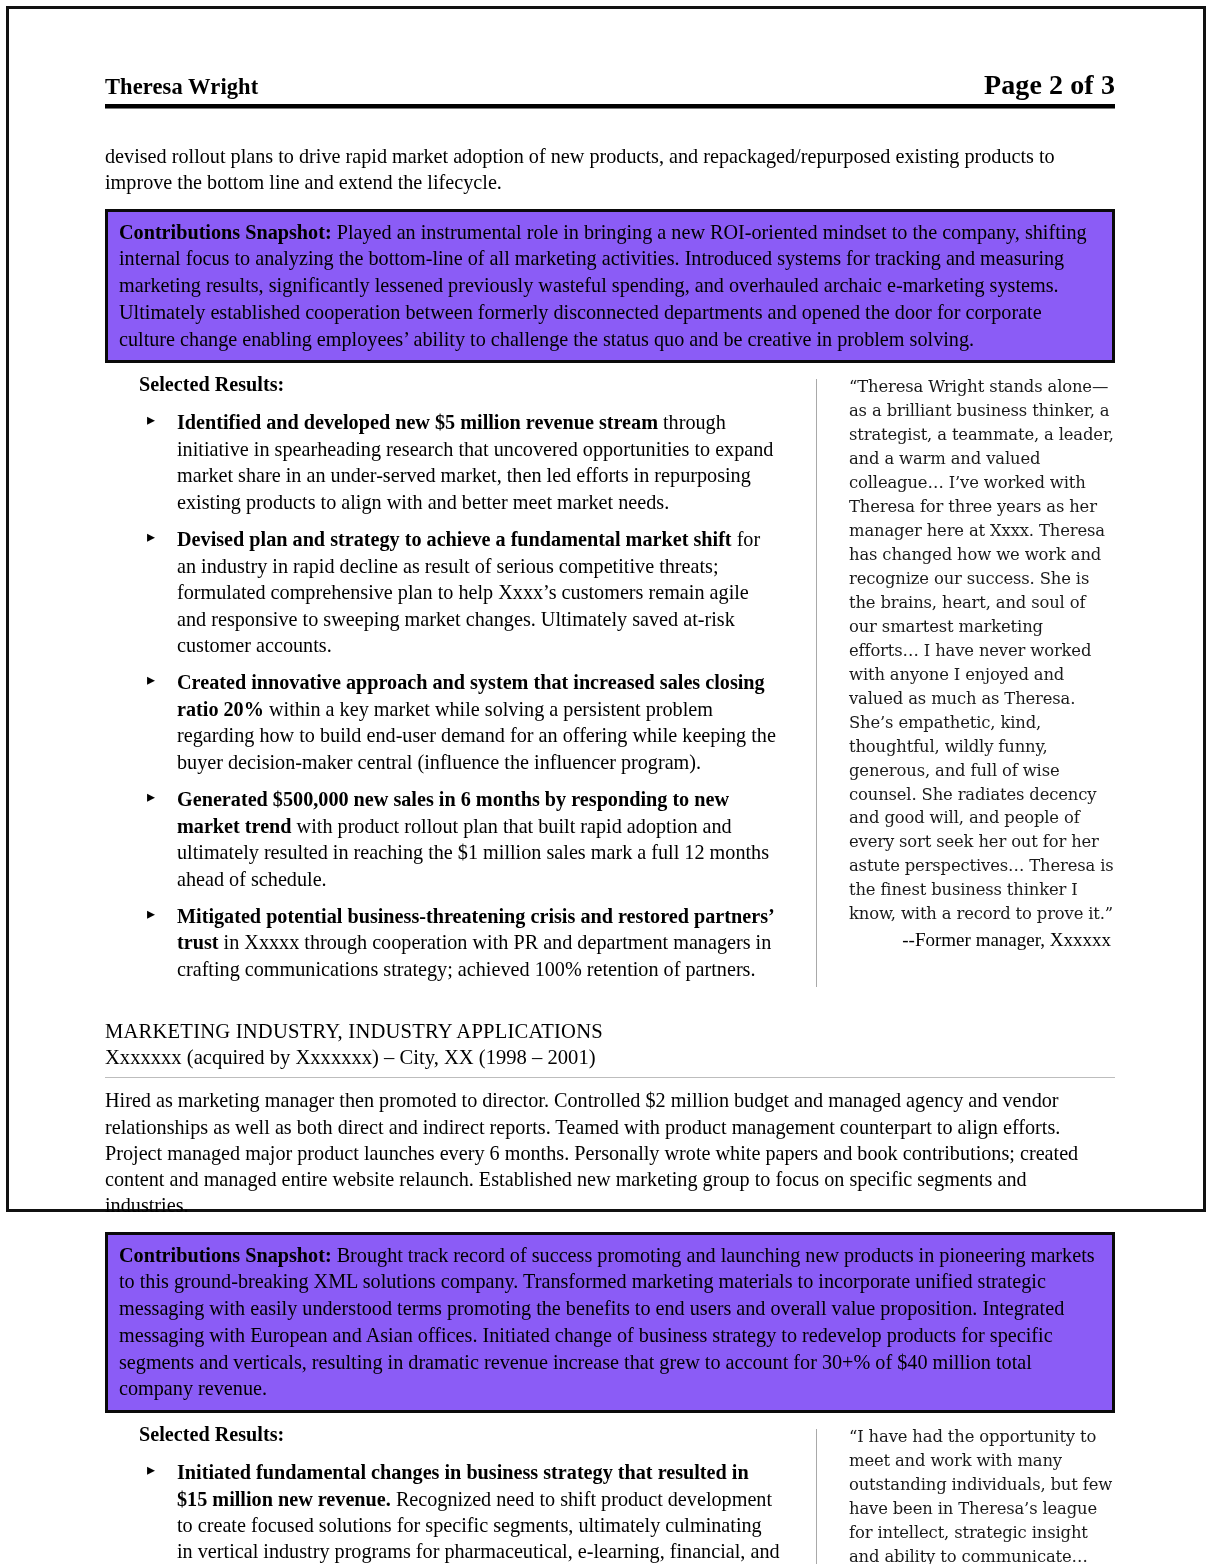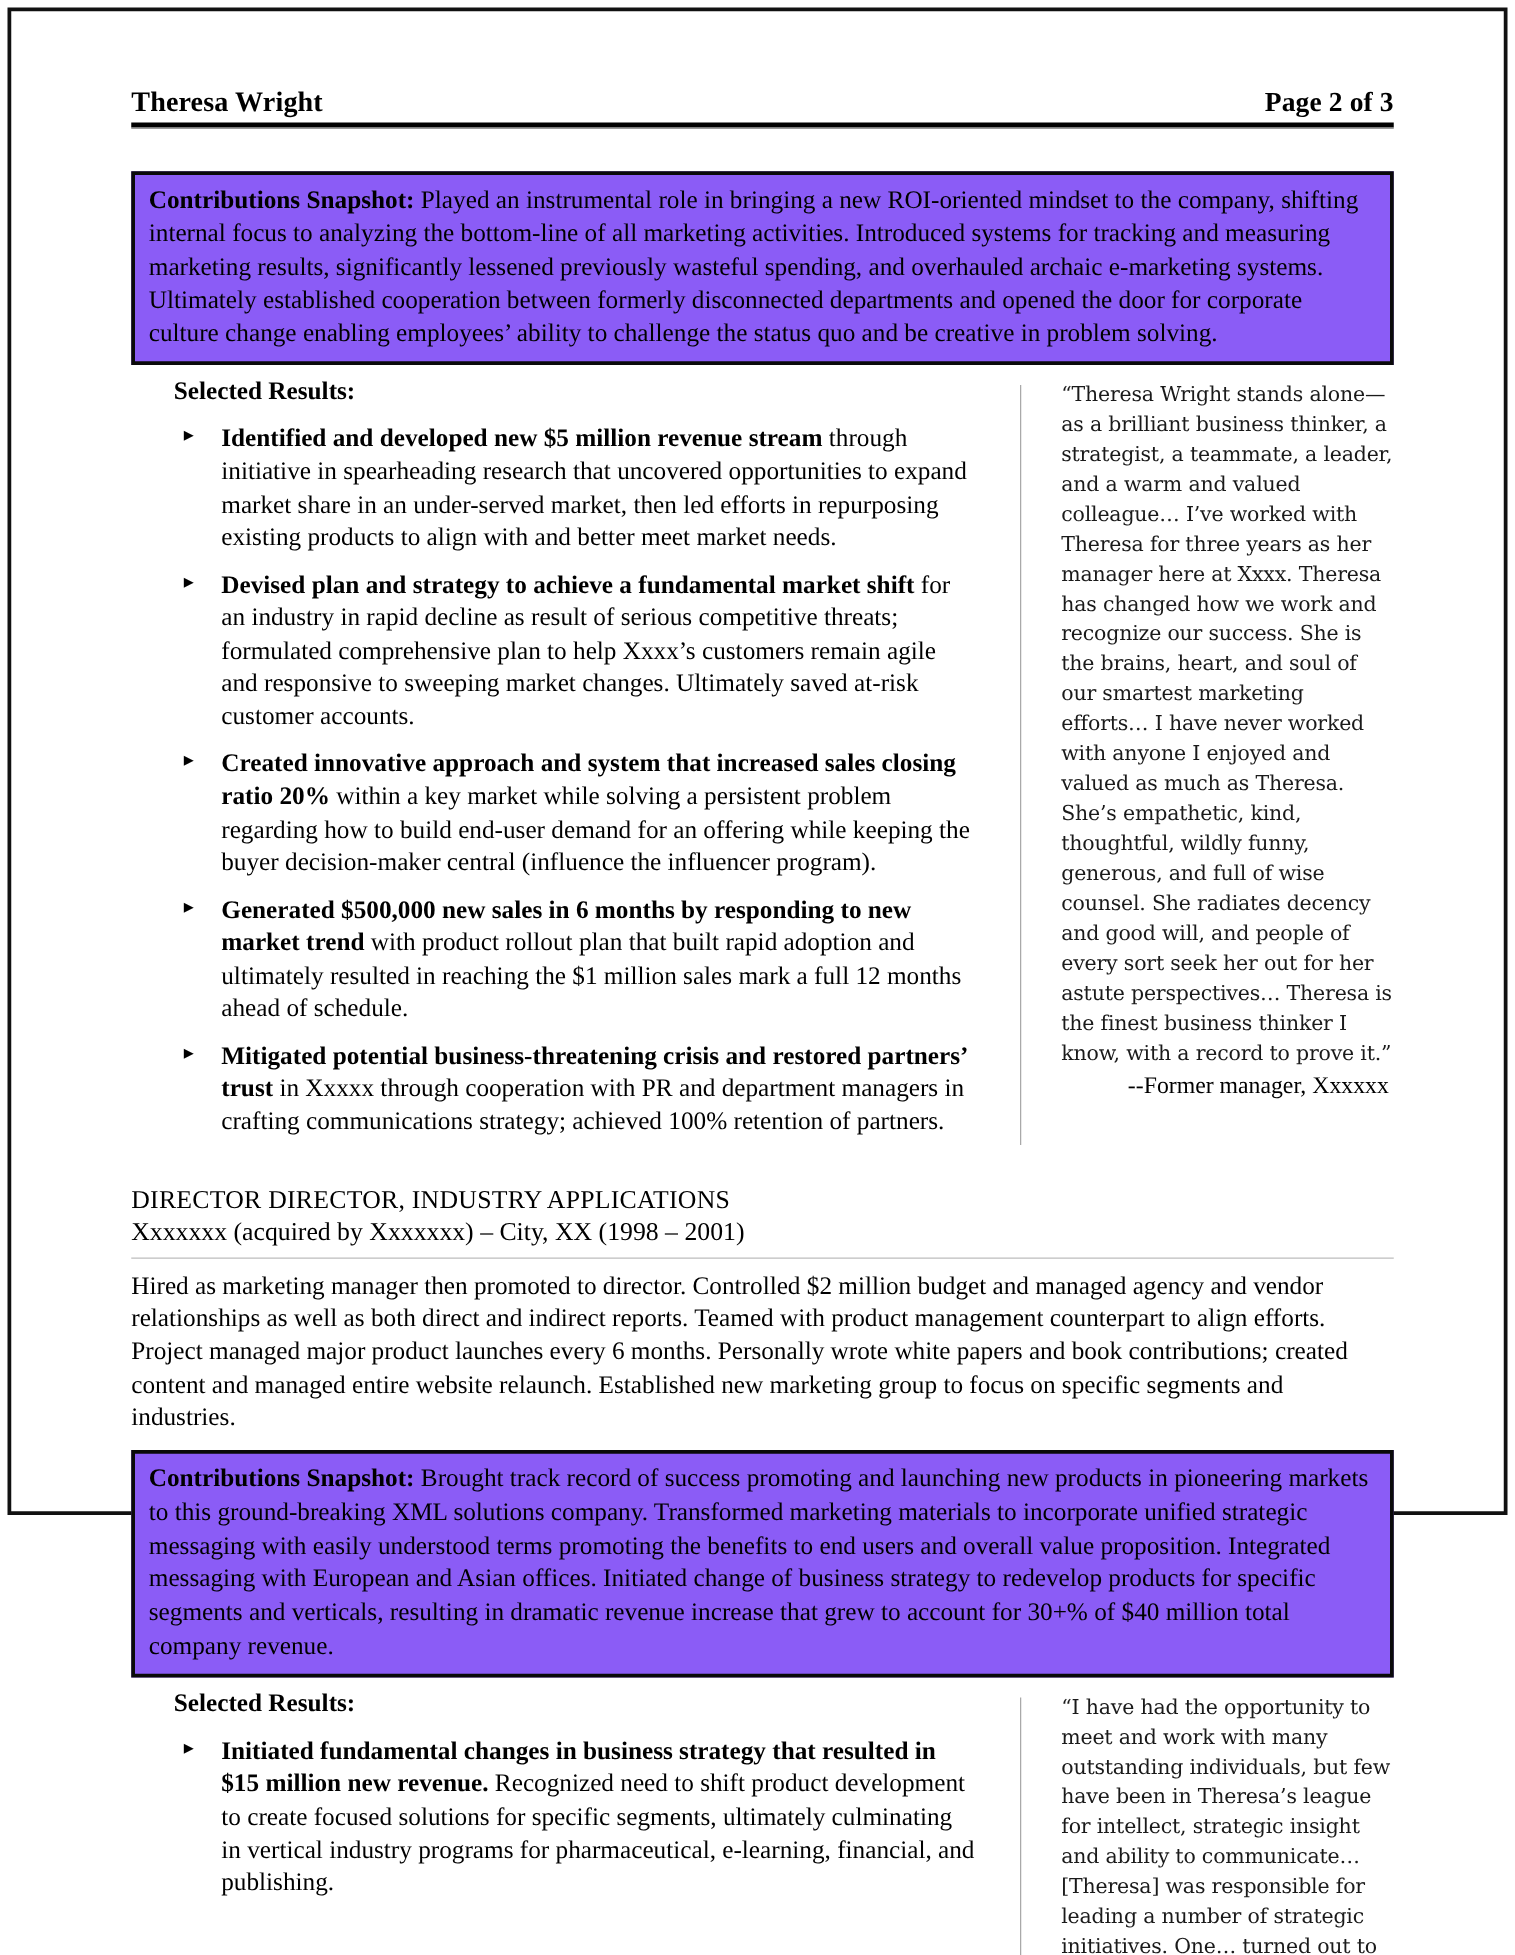--- a/index.html
+++ b/index.html
@@ -33,21 +33,21 @@
   .page-header {
     display: flex;
     justify-content: space-between;
     align-items: baseline;
     font-size: 22.5px;
     font-weight: bold;
     letter-spacing: .1px;
     padding-bottom: 2px;
   }
   .hdr-name { white-space: nowrap; }
-  .hdr-page { white-space: nowrap; font-size: 22px; }
+  .hdr-page { white-space: nowrap; font-size: 28px; }
   .header-rule {
     height: 0;
     border-top: 4px solid #000;
     border-bottom: 1px solid #7a7a7a;
     margin-top: 1px;
     margin-bottom: 34px;
   }
 
   
   .body-par {
@@ -163,20 +163,21 @@
 
 <div class="page-frame">
   <div class="page-inner">
 
     <div class="page-header">
       <span class="hdr-name">Theresa Wright</span>
       <span class="hdr-page">Page 2 of 3</span>
     </div>
     <div class="header-rule"></div>
 
+    <p class="body-par">devised rollout plans to drive rapid market adoption of new products, and repackaged/repurposed existing products to improve the bottom line and extend the lifecycle.</p>
 
     <div class="snapshot-box">
       <p class="snapshot-text"><span class="snapshot-label">Contributions Snapshot:</span><span> Played an instrumental role in bringing a new ROI-oriented mindset to the company, shifting internal focus to analyzing the bottom-line of all marketing activities. Introduced systems for tracking and measuring marketing results, significantly lessened previously wasteful spending, and overhauled archaic e-marketing systems. Ultimately established cooperation between formerly disconnected departments and opened the door for corporate culture change enabling employees’ ability to challenge the status quo and be creative in problem solving.</span></p>
     </div>
 
     <div class="results-wrap">
       <div class="results-col">
         <div class="results-title">Selected Results:</div>
         <ul class="bullets">
           <li>
@@ -199,21 +200,21 @@
 
       <div class="divider-col"></div>
 
       <div class="quote-col">
         <p class="quote-text">“Theresa Wright stands alone—as a brilliant business thinker, a strategist, a teammate, a leader, and a warm and valued colleague… I’ve worked with Theresa for three years as her manager here at Xxxx. Theresa has changed how we work and recognize our success. She is the brains, heart, and soul of our smartest marketing efforts… I have never worked with anyone I enjoyed and valued as much as Theresa. She’s empathetic, kind, thoughtful, wildly funny, generous, and full of wise counsel. She radiates decency and good will, and people of every sort seek her out for her astute perspectives… Theresa is the finest business thinker I know, with a record to prove it.”</p>
         <div class="quote-attrib">--Former manager, Xxxxxx</div>
       </div>
     </div>
 
     <div class="job-block">
-      <div class="job-title">DIRECTOR DIRECTOR, INDUSTRY APPLICATIONS</div>
+      <div class="job-title">MARKETING INDUSTRY, INDUSTRY APPLICATIONS</div>
       <div class="job-company">Xxxxxxx (acquired by Xxxxxxx) – City, XX (1998 – 2001)</div>
       <div class="job-rule"></div>
       <p class="body-par">Hired as marketing manager then promoted to director. Controlled $2 million budget and managed agency and vendor relationships as well as both direct and indirect reports. Teamed with product management counterpart to align efforts. Project managed major product launches every 6 months. Personally wrote white papers and book contributions; created content and managed entire website relaunch. Established new marketing group to focus on specific segments and industries.</p>
     </div>
 
     <div class="snapshot-box">
       <p class="snapshot-text"><span class="snapshot-label">Contributions Snapshot:</span><span> Brought track record of success promoting and launching new products in pioneering markets to this ground-breaking XML solutions company. Transformed marketing materials to incorporate unified strategic messaging with easily understood terms promoting the benefits to end users and overall value proposition. Integrated messaging with European and Asian offices. Initiated change of business strategy to redevelop products for specific segments and verticals, resulting in dramatic revenue increase that grew to account for 30+% of $40 million total company revenue.</span></p>
     </div>
 
     <div class="results-wrap">

